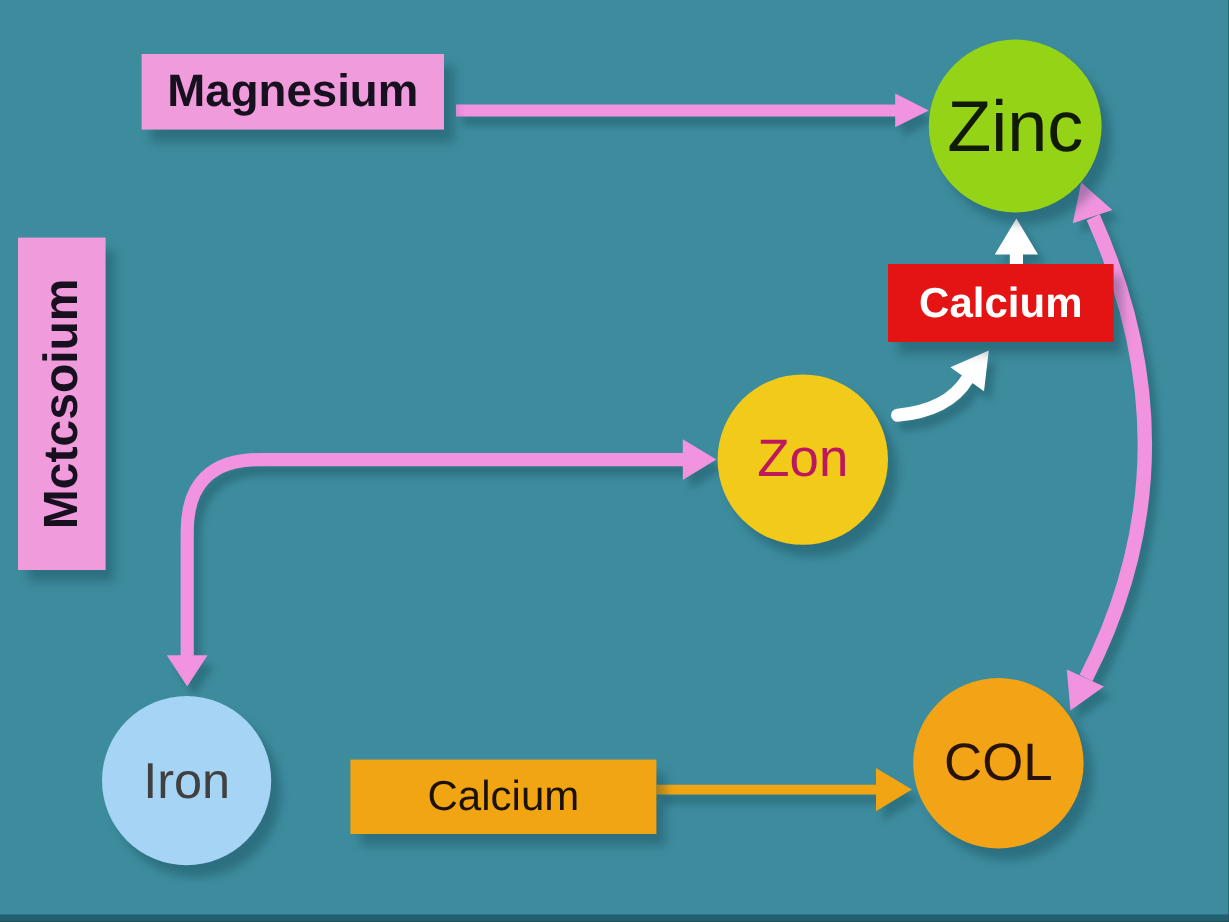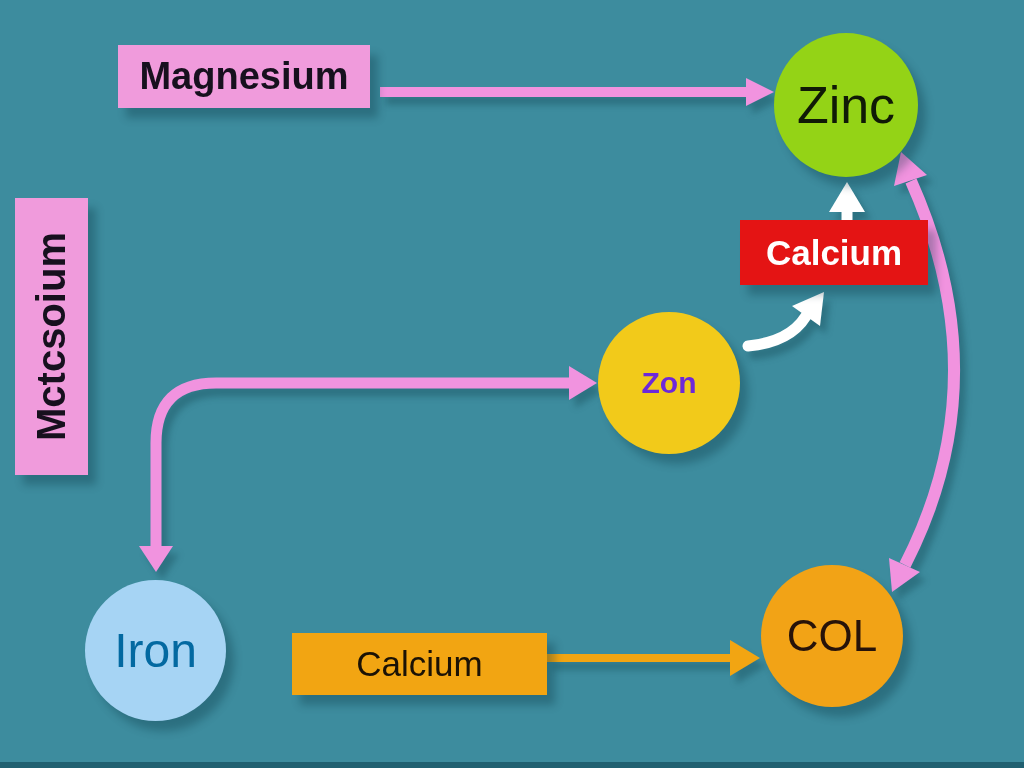--- a/index.html
+++ b/index.html
@@ -34,25 +34,25 @@
   .box-vertical .vtext{
     color:#17101e;font-weight:bold;font-size:40px;white-space:nowrap;
     transform:rotate(-90deg);
   }
   .box-red{left:740px;top:220px;width:188px;height:65px;background:var(--red);
     color:#ffffff;font-weight:bold;font-size:35px;}
   .box-orange{left:292px;top:633px;width:255px;height:62px;background:var(--orange);
     color:#1b1205;font-weight:400;font-size:35px;}
 
   .circle-zinc{left:774px;top:33px;width:144px;height:144px;background:var(--green);
-    color:#101a06;font-size:52px;}
+    color:#101a06;font-size:60px;}
   .circle-zon{left:598px;top:312px;width:142px;height:142px;background:var(--yellow);
-    color:#6d28d9;font-size:30px;font-weight:bold;}
+    color:#be185d;font-size:44px;}
   .circle-iron{left:85px;top:580px;width:141px;height:141px;background:var(--blue);
-    color:#0369a1;font-size:48px;text-align:center;}
+    color:#404040;font-size:42px;text-align:center;}
   .circle-col{left:761px;top:565px;width:142px;height:142px;background:var(--orange-circle);
     color:#271309;font-size:44px;}
 
   .bottom-edge{
     position:absolute;left:0;bottom:0;width:1024px;height:6px;
     background:rgba(10,60,74,0.55);
   }
 </style>
 </head>
 <body>

